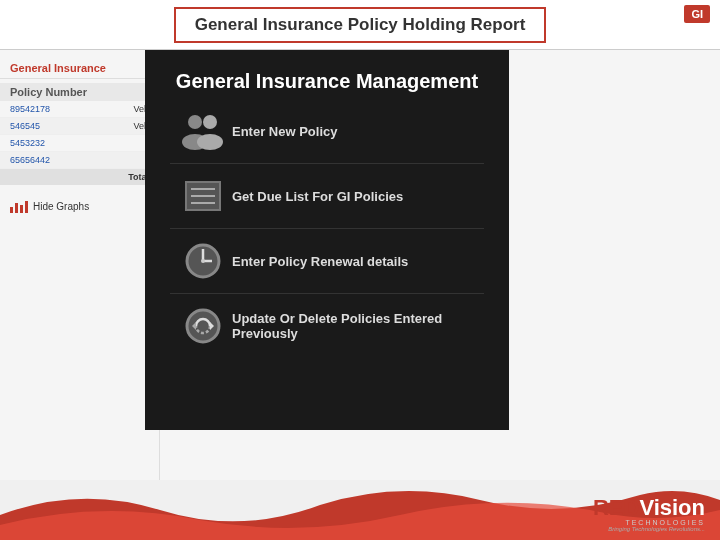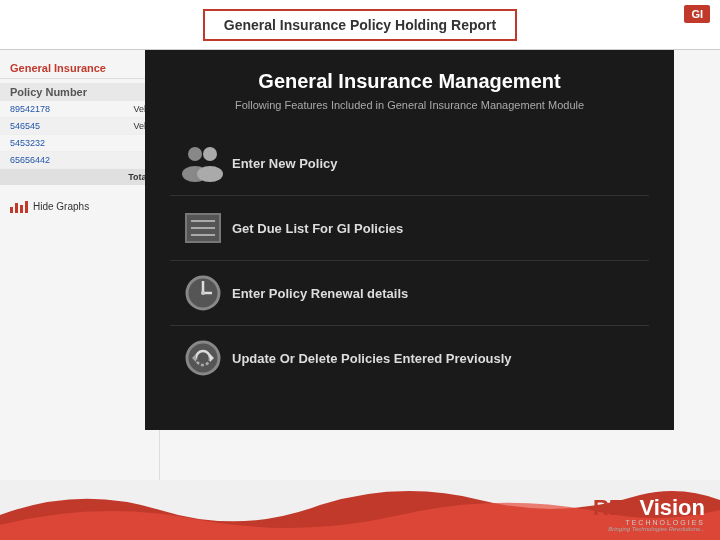--- a/index.html
+++ b/index.html
@@ -18,21 +18,21 @@
       height: 50px;
       display: flex;
       align-items: center;
       justify-content: center;
       position: relative;
       border-bottom: 1px solid #ccc;
     }
     .report-title-box {
       border: 2px solid #c0392b;
       padding: 6px 19px;
-      font-size: 14px;
+      font-size: 17px;
       color: #333;
       font-weight: bold;
       background: #fff;
     }
     .gi-badge {
       position: absolute;
       right: 10px;
       top: 5px;
       background: #c0392b;
       color: white;
@@ -117,21 +117,21 @@
       display: block;
       width: 4px;
       background: #c0392b;
     }
 
     
     .modal-overlay {
       position: absolute;
       top: 50px;
       left: 145px;
-      width: 529px;
+      width: 364px;
       height: 380px;
       background: #1a1a1a;
       z-index: 10;
       padding: 20px 25px;
       color: white;
     }
     .modal-title {
       font-size: 20px;
       font-weight: bold;
       color: white;
@@ -279,21 +279,20 @@
       </div>
       <span>Hide Graphs</span>
     </div>
   </div>
 
 
 </div>
 
 <div class="modal-overlay">
   <div class="modal-title">General Insurance Management</div>
-  <div class="modal-subtitle">Following Features Included in General Insurance Management Module</div>
 
   <div class="feature-item">
     <div class="feature-icon">
       <svg width="45" height="38" viewBox="0 0 45 38">
         <circle cx="15" cy="10" r="7" fill="#888"></circle>
         <ellipse cx="15" cy="30" rx="13" ry="8" fill="#888"></ellipse>
         <circle cx="30" cy="10" r="7" fill="#aaa"></circle>
         <ellipse cx="30" cy="30" rx="13" ry="8" fill="#aaa"></ellipse>
       </svg>
     </div>

